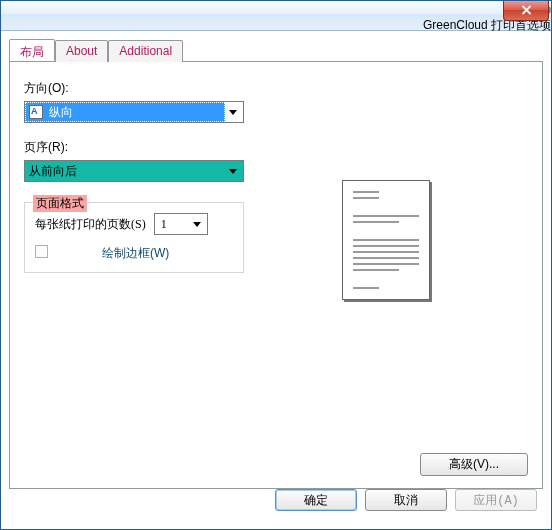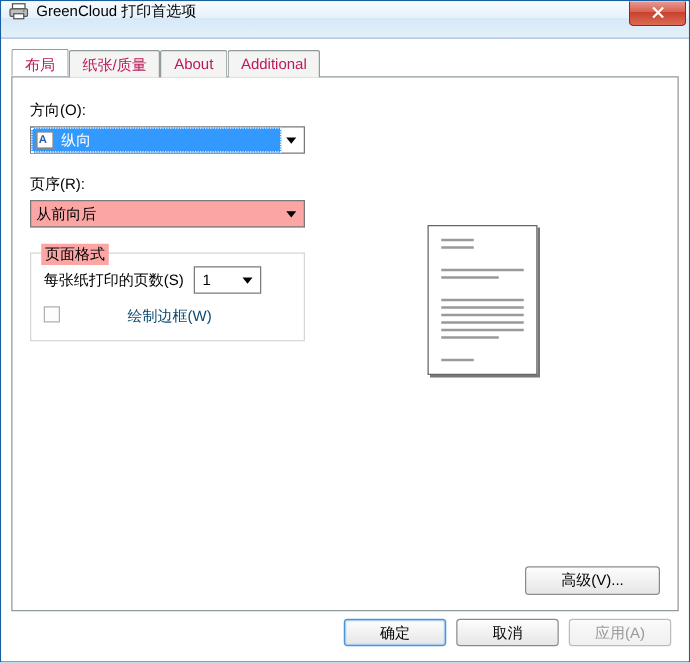--- a/index.html
+++ b/index.html
@@ -18,23 +18,24 @@
     border: 1px solid #1a5ea0;
     background: #fff;
     display: flex;
     flex-direction: column;
   }
   .titlebar {
     height: 30px;
     background: linear-gradient(to bottom, #f7fbff 0%, #e6f1fb 45%, #d6e8f7 46%, #e4f0fb 100%);
     border-bottom: 1px solid #9db9d6;
     display: flex;
-    align-items: flex-start;
+    align-items: flex-end;
     padding: 0 0 0 6px;
     position: relative;
+    flex-direction: column;
   }
   .titlebar .title {
     margin-left: 6px;
     color: #000;
   }
   .close-btn {
     position: absolute;
     right: 2px;
     top: 0px;
     width: 46px;
@@ -101,21 +102,21 @@
   .label {
     margin-bottom: 4px;
   }
   .select {
     height: 22px;
     border: 1px solid #7a7a7a;
     display: flex;
     align-items: center;
     padding-left: 4px;
     position: relative;
-    background: #fca5a5;
+    background: #14b8a6;
     margin-bottom: 16px;
   }
   .select .arrow {
     position: absolute;
     right: 2px; top: 2px;
     width: 16px; height: 16px;
     display: flex; align-items: center; justify-content: center;
   }
   .select .arrow::after {
     content: "";
@@ -164,20 +165,21 @@
   .groupbox .legend {
     position: absolute;
     top: -8px; left: 8px;
     background: #fca5a5;
     padding: 0 3px;
   }
   .row {
     display: flex;
     align-items: center;
     margin-bottom: 10px;
+    font-family: Liberation Serif, serif;
   }
   .small-select {
     height: 22px;
     width: 54px;
     border: 1px solid #7a7a7a;
     display: flex;
     align-items: center;
     padding-left: 6px;
     position: relative;
     background: #fff;
@@ -238,24 +240,24 @@
     padding: 0 28px;
     border: 1px solid #8a8a8a;
     background: linear-gradient(to bottom, #fdfdfd, #e6e6e6);
     border-radius: 3px;
     display: flex;
     align-items: center;
   }
   .footer {
     height: 34px;
     display: flex;
-    align-items: center;
     justify-content: flex-end;
     padding: 0 6px;
     gap: 8px;
+    font-family: Liberation Mono, monospace;
   }
   .btn {
     height: 22px;
     min-width: 82px;
     border: 1px solid #8a8a8a;
     background: linear-gradient(to bottom, #fdfdfd, #e6e6e6);
     border-radius: 3px;
     display: flex;
     align-items: center;
     justify-content: center;
@@ -292,21 +294,20 @@
             <path d="M1 1 L9 9 M9 1 L1 9" stroke="#fff" stroke-width="1.8"></path>
           </svg>
       </span>
     </div>
   </div>
 
   <div class="client">
 
     <div class="tabstrip">
       <div class="tab active">布局</div>
-      <div class="tab">纸张/质量</div>
       <div class="tab">About</div>
       <div class="tab">Additional</div>
     </div>
 
     <div class="tabpanel">
 
       <div class="leftcol">
 
         <div class="label">方向(O):</div>
         <div class="select highlight">

